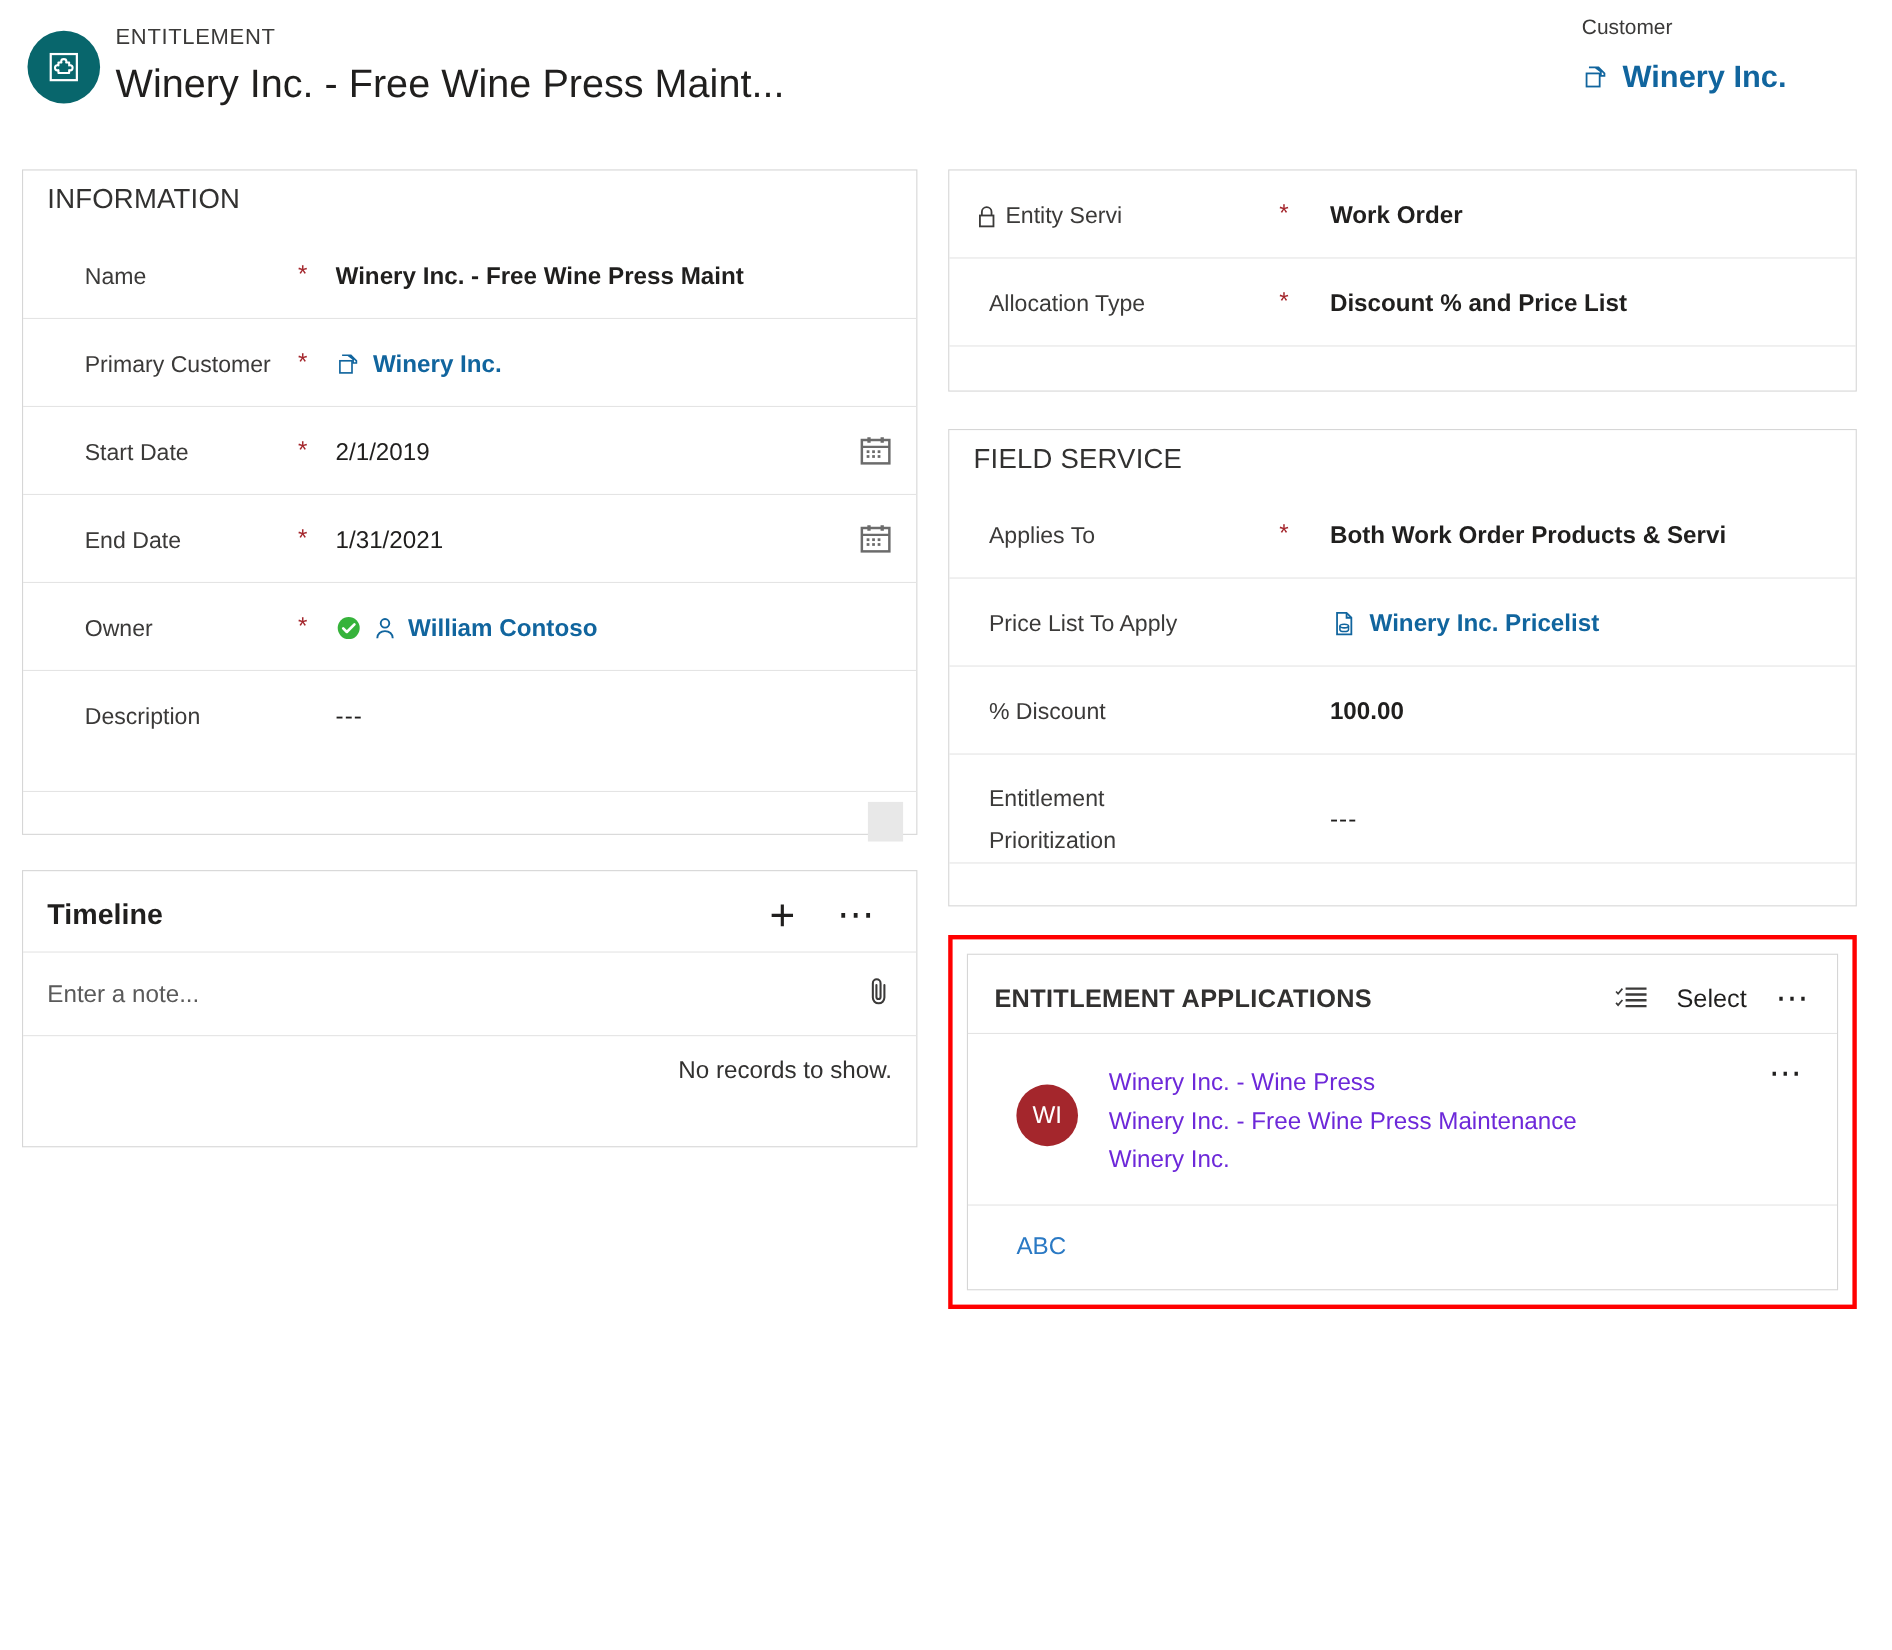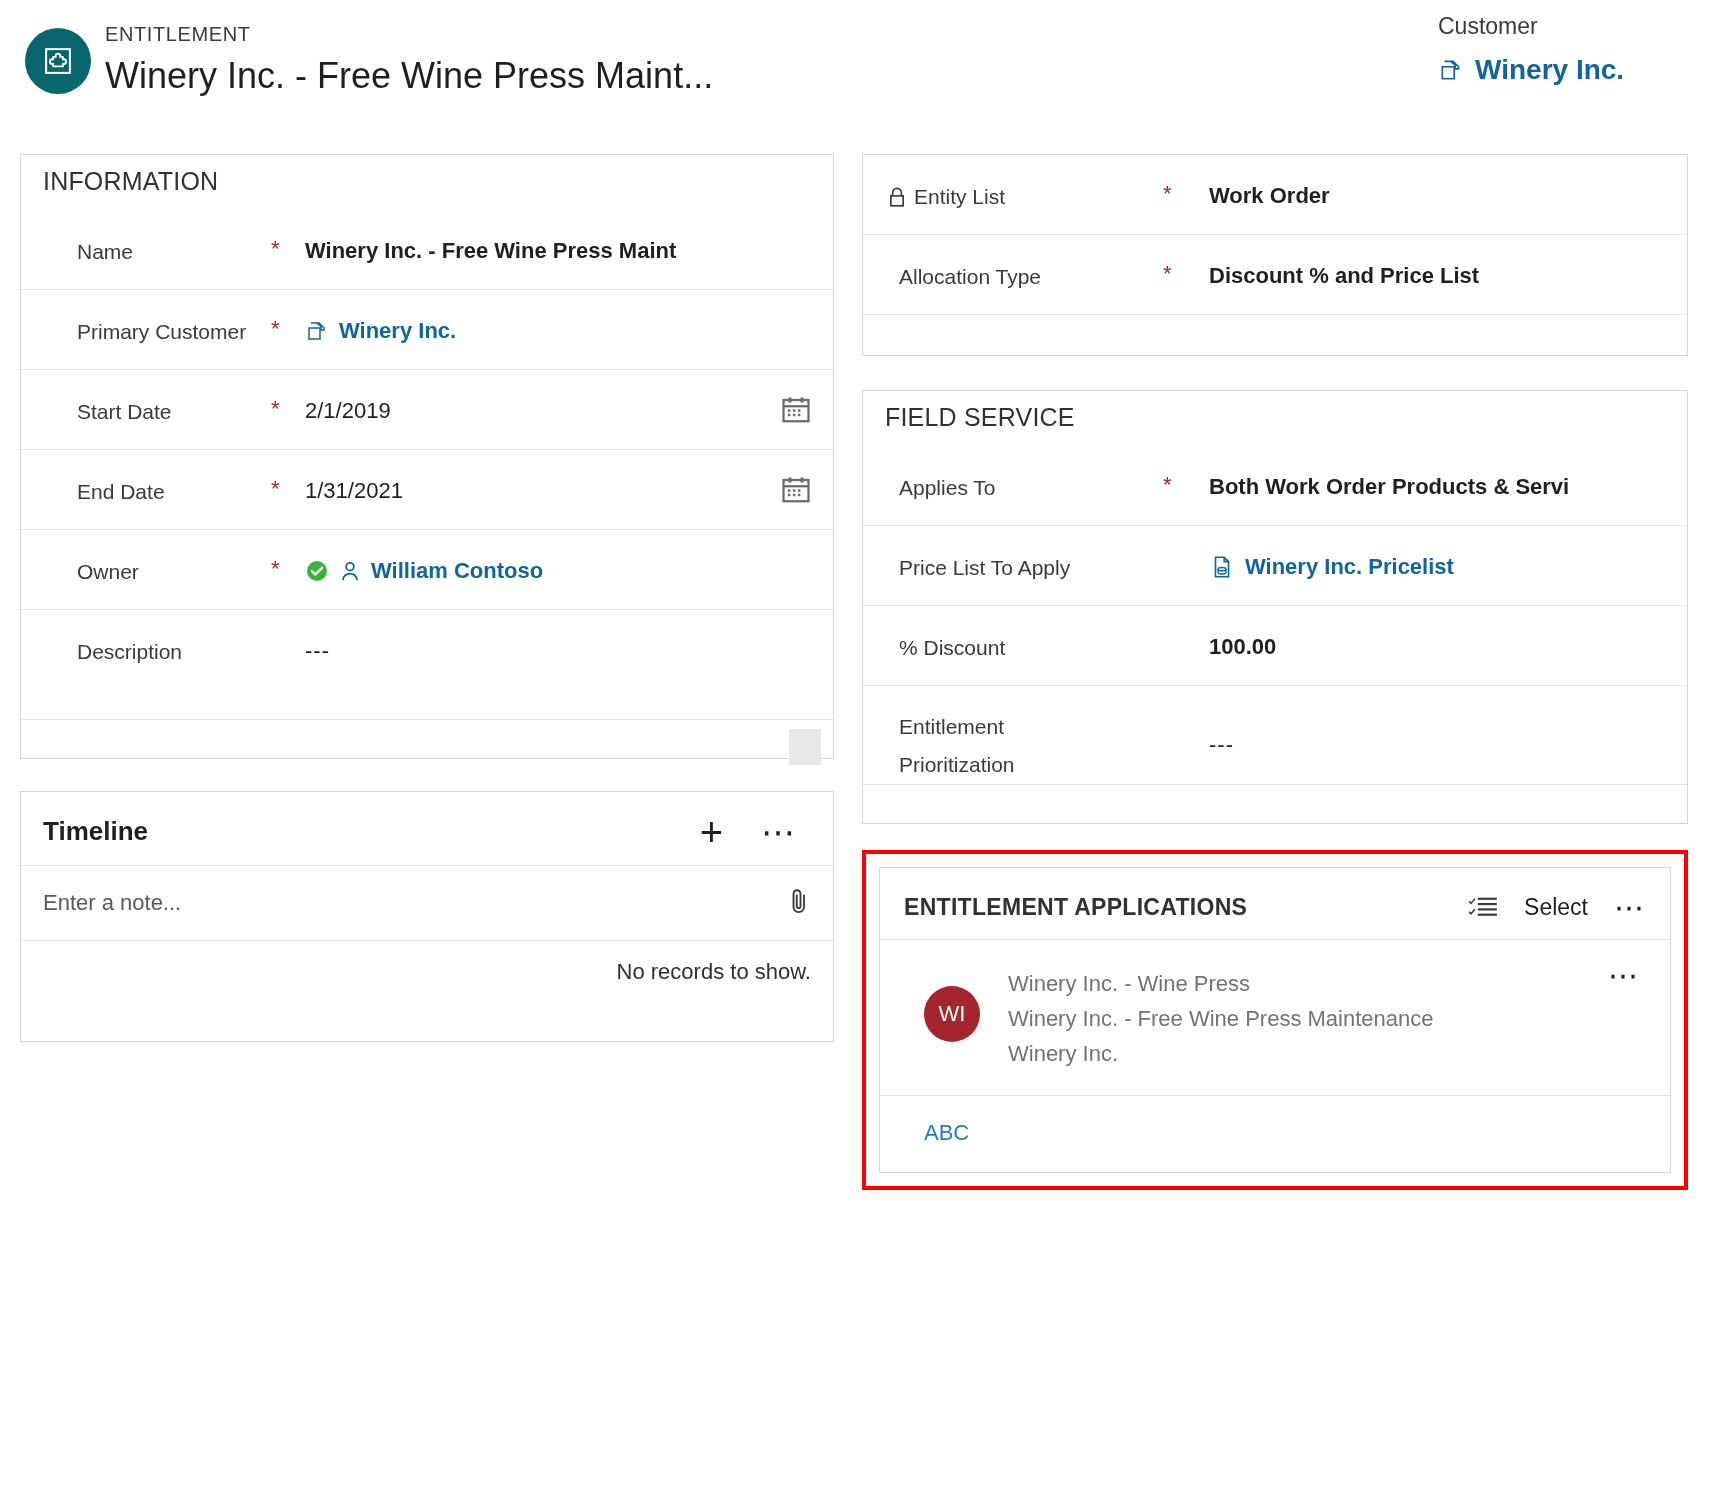--- a/index.html
+++ b/index.html
@@ -47,21 +47,21 @@
     white-space: nowrap;
   }
   .hdr-right {
     position: absolute;
     right: 0px;
     top: 14px;
     text-align: left;
     width: 330px;
   }
   .hdr-right-label {
-    font-size: 23px;
+    font-size: 19px;
     color: #3b3a39;
     line-height: 24px;
     padding-left: 48px;
   }
   .hdr-right-value {
     margin-top: 16px;
     display: flex;
     align-items: center;
     gap: 11px;
     padding-left: 48px;
@@ -233,21 +233,21 @@
     width: 56px; height: 56px;
     border-radius: 50%;
     background: #a4262c;
     color: #fff;
     display: flex; align-items: center; justify-content: center;
     font-size: 22px;
     flex: 0 0 auto;
     margin-top: 20px;
   }
   .ea-lines { margin-left: 28px; }
-  .ea-line { font-size: 22px; color: #737373; line-height: 35px; white-space: nowrap; }
+  .ea-line { font-size: 22px; color: #6d28d9; line-height: 35px; white-space: nowrap; }
   .ea-item-dots {
     position: absolute; right: 30px; top: 26px;
     font-size: 30px; color: #201f1e; letter-spacing: 2px; line-height: 20px;
     cursor: pointer;
   }
   .ea-footer { padding: 24px 24px 26px 44px; }
   .ea-abc { font-size: 22px; color: #2a79c4; cursor: pointer; }
 
   .icon { display: inline-flex; align-items: center; justify-content: center; }
 </style>
@@ -421,21 +421,21 @@
       <div class="card" style="padding-bottom:40px;">
 
         <div class="frow">
           <div class="flabel right-flabel with-icon" style="padding-left:24px;">
             <span class="icon" style="margin-top:3px;">
               <svg width="20" height="22" viewBox="0 0 18 20" aria-hidden="true">
                 <path d="M5 9V6.1a4 4 0 0 1 8 0V9" fill="none" stroke="#3b3a39" stroke-width="1.5"></path>
                 <rect x="3.4" y="9" width="11.2" height="9" fill="none" stroke="#3b3a39" stroke-width="1.5"></rect>
               </svg>
             </span>
-            <span class="lbl-txt">Entity List</span>
+            <span class="lbl-txt">Entity Servi</span>
           </div>
           <div class="freq right-freq">*</div>
           <div class="fval">Work Order</div>
         </div>
 
         <div class="frow">
           <div class="flabel right-flabel">
               <span class="lbl-txt">Allocation Type</span>
             </div>
           <div class="freq right-freq">*</div>

